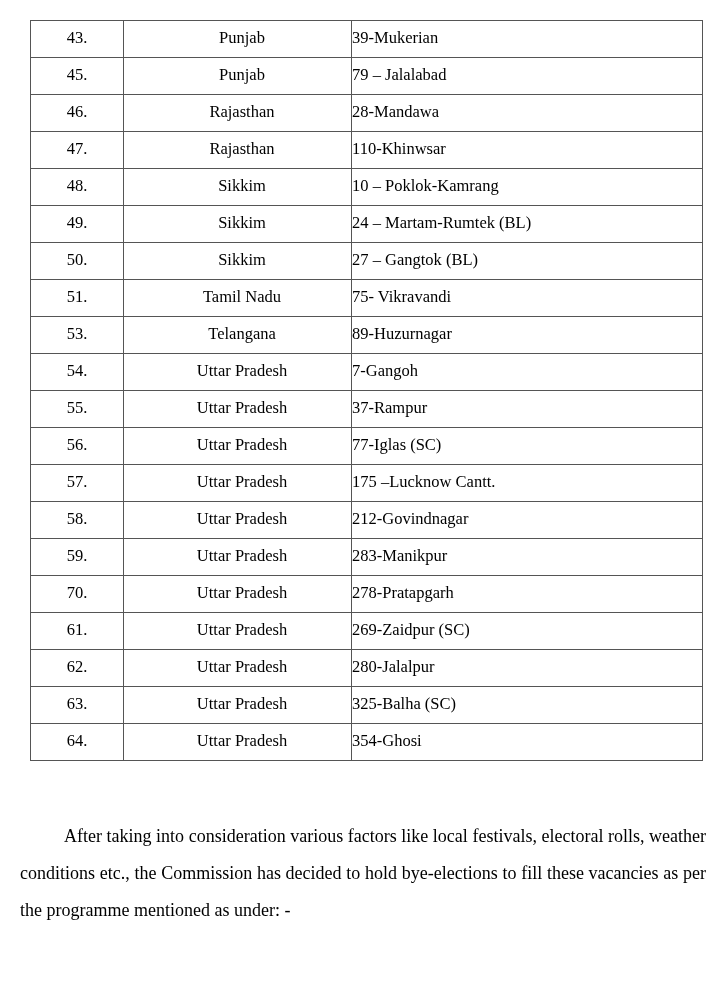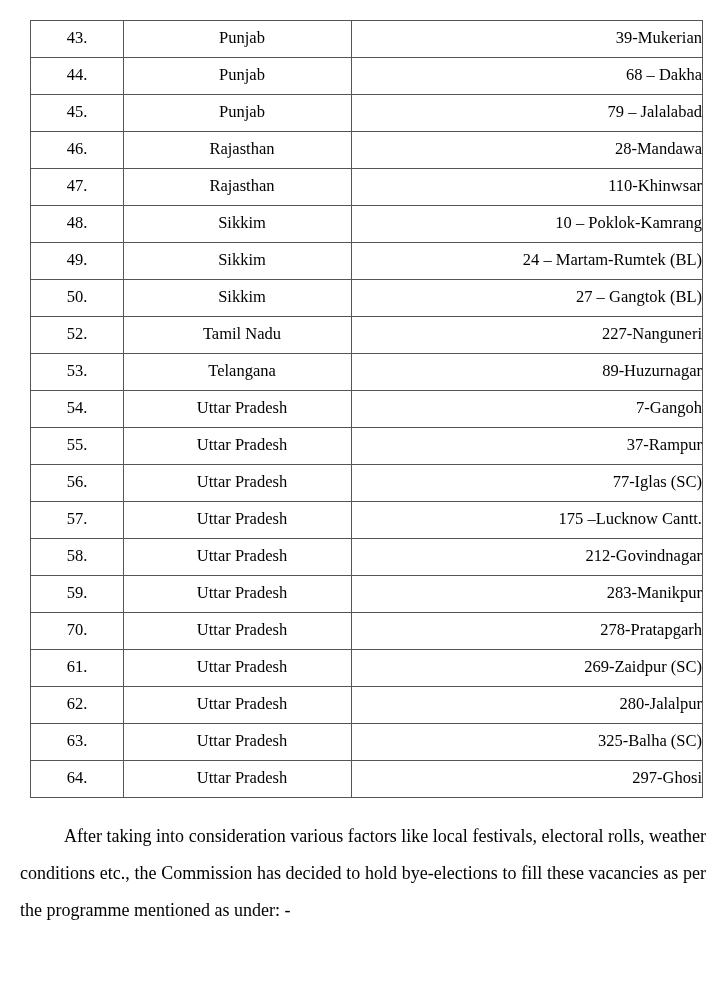--- a/index.html
+++ b/index.html
@@ -48,21 +48,21 @@
     width: 92px;
     text-align: center;
   }
   .col-state {
     width: 218px;
     text-align: center;
     padding-left: 9px !important;
   }
   .col-constituency {
     width: 350px;
-    text-align: right;
+    text-align: left;
     margin-top: 20px;
   }
 
   
   .body-text {
     position: absolute;
     left: 20px;
     top: 800px;
     width: 686px;
     font-size: 18px;
@@ -77,25 +77,20 @@
 <body>
 
 <div class="page">
 
   <table class="vacancy-table">
     <tbody>
         <tr>
           <td class="col-sl">43.</td>
           <td class="col-state">Punjab</td>
           <td class="col-constituency">39-Mukerian</td>
-        </tr>
-        <tr>
-          <td class="col-sl">44.</td>
-          <td class="col-state">Punjab</td>
-          <td class="col-constituency">68 – Dakha</td>
         </tr>
         <tr>
           <td class="col-sl">45.</td>
           <td class="col-state">Punjab</td>
           <td class="col-constituency">79 – Jalalabad</td>
         </tr>
         <tr>
           <td class="col-sl">46.</td>
           <td class="col-state">Rajasthan</td>
           <td class="col-constituency">28-Mandawa</td>
@@ -114,23 +109,23 @@
           <td class="col-sl">49.</td>
           <td class="col-state">Sikkim</td>
           <td class="col-constituency">24 – Martam-Rumtek (BL)</td>
         </tr>
         <tr>
           <td class="col-sl">50.</td>
           <td class="col-state">Sikkim</td>
           <td class="col-constituency">27 – Gangtok (BL)</td>
         </tr>
         <tr>
-          <td class="col-sl">52.</td>
+          <td class="col-sl">51.</td>
           <td class="col-state">Tamil Nadu</td>
-          <td class="col-constituency">227-Nanguneri</td>
+          <td class="col-constituency">75- Vikravandi</td>
         </tr>
         <tr>
           <td class="col-sl">53.</td>
           <td class="col-state">Telangana</td>
           <td class="col-constituency">89-Huzurnagar</td>
         </tr>
         <tr>
           <td class="col-sl">54.</td>
           <td class="col-state">Uttar Pradesh</td>
           <td class="col-constituency">7-Gangoh</td>
@@ -176,20 +171,20 @@
           <td class="col-constituency">280-Jalalpur</td>
         </tr>
         <tr>
           <td class="col-sl">63.</td>
           <td class="col-state">Uttar Pradesh</td>
           <td class="col-constituency">325-Balha (SC)</td>
         </tr>
         <tr>
           <td class="col-sl">64.</td>
           <td class="col-state">Uttar Pradesh</td>
-          <td class="col-constituency">297-Ghosi</td>
+          <td class="col-constituency">354-Ghosi</td>
         </tr>
       </tbody>
   </table>
 
   <p class="body-text">After taking into consideration various factors like local festivals, electoral rolls, weather conditions etc., the Commission has decided to hold bye-elections to fill these vacancies as per the programme mentioned as under: -</p>
 
 </div>
 
 </body></html>

